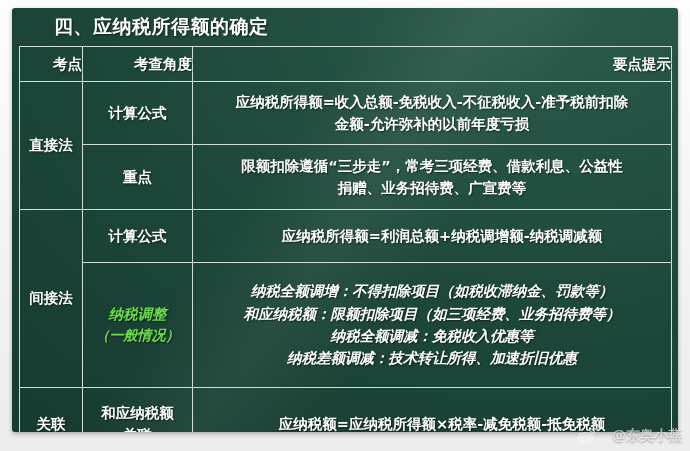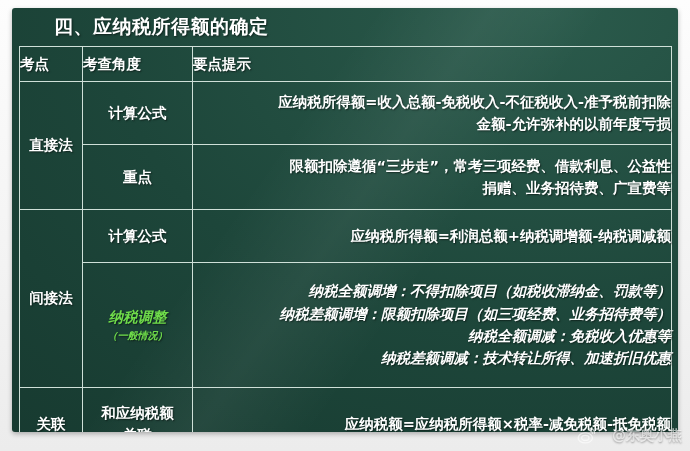--- a/index.html
+++ b/index.html
@@ -79,42 +79,42 @@
     text-shadow: 1px 1px 1.5px rgba(0,0,0,0.5);
     padding: 0;
     vertical-align: middle;
   }
   col.c1 { width: 63px; }
   col.c2 { width: 110px; }
   col.c3 { width: 479px; }
 
   .hdr {
     height: 34px;
-    text-align: left;
+    text-align: right;
     font-size: 15px;
   }
 
   .c-center {
     text-align: center;
     line-height: 1.55;
     margin-left: 28px;
   }
   .c-body {
-    text-align: right;
+    text-align: center;
     padding: 5px 8px 5px 10px;
     line-height: 1.55;
     font-weight: bold;
   }
   .c-body.single { padding-top: 7px; padding-bottom: 7px; padding-left: 20px; }
 
   .ln { display: block; }
 
   .green { color: #6fdc4a; text-shadow: 1px 1px 1.5px rgba(0,0,0,0.5); }
 
-  .small-sub { display: block; font-size: 10px; }
+  .small-sub { display: block; font-size: 14px; }
 
   
   .r-f1 td { height: 62px; }
   .r-f2 td { height: 64px; }
   .r-f3 td { height: 38px; }
   .r-f4 td { height: 124px; font-style: italic; }
   .r-f5 td { height: 58px; }
 
   
   .watermark {
@@ -186,21 +186,21 @@
           </td>
         </tr>
 
         <tr class="r-f4">
           <td class="c-center">
             <span class="ln green">纳税调整</span>
             <span class="ln green small-sub">（一般情况）</span>
           </td>
           <td class="c-body">
             <span class="ln">纳税全额调增：不得扣除项目（如税收滞纳金、罚款等）</span>
-            <span class="ln">纳税差额调增：限额扣除项目（如三项经费、业务招待费等）</span>
+            <span class="ln">和应纳税额：限额扣除项目（如三项经费、业务招待费等）</span>
             <span class="ln">纳税全额调减：免税收入优惠等</span>
             <span class="ln">纳税差额调减：技术转让所得、加速折旧优惠</span>
           </td>
         </tr>
 
         <tr class="r-f5">
           <td class="c-center">关联</td>
           <td class="c-center">
             <span class="ln">和应纳税额</span>
             <span class="ln">关联</span>

